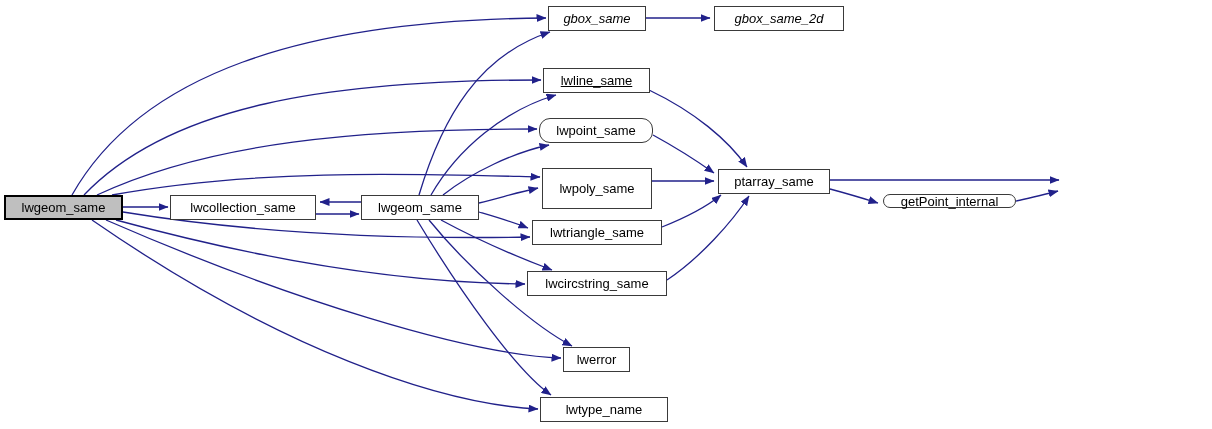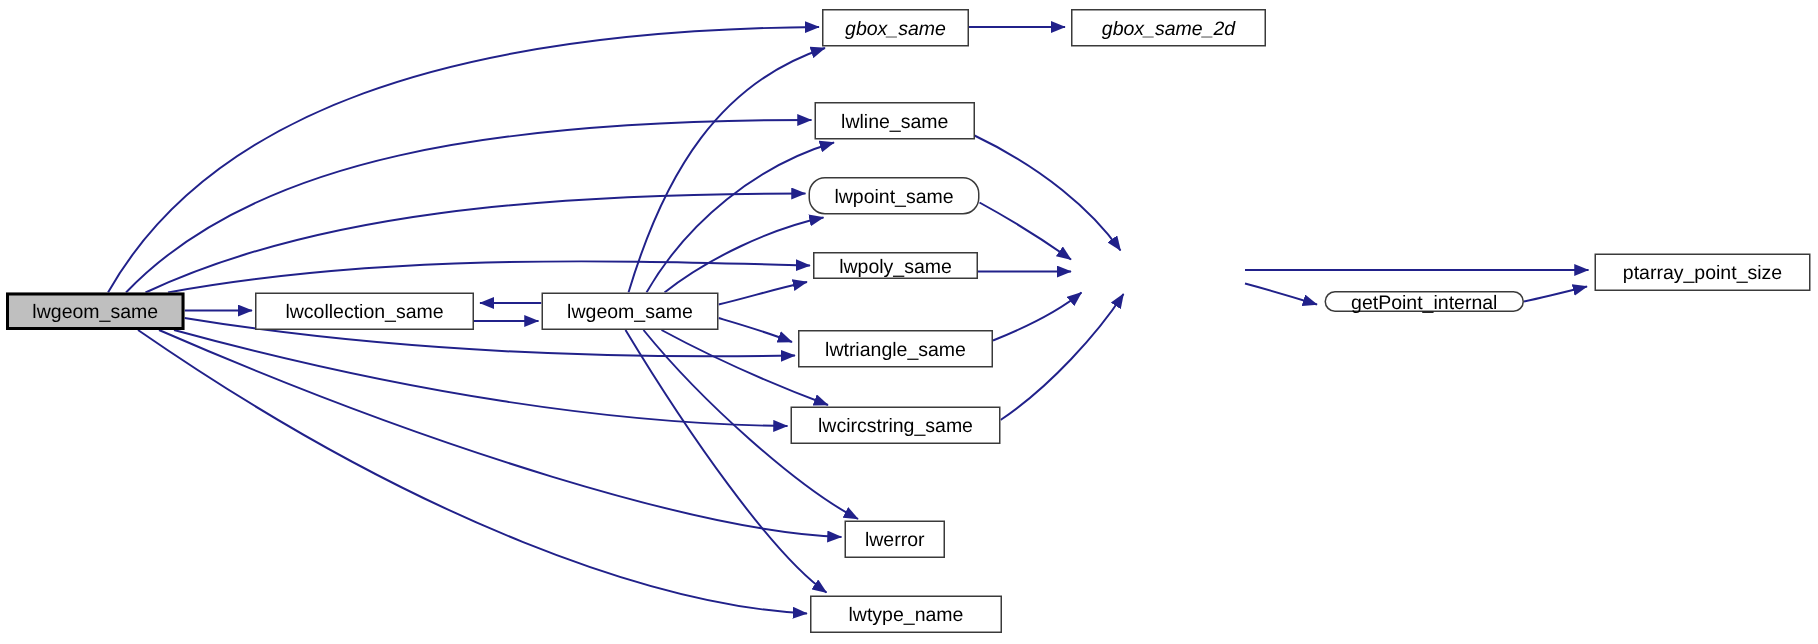--- a/index.html
+++ b/index.html
@@ -90,23 +90,23 @@
     <path class="edge" marker-end="url(#arrow)" d="M 830,180 H 1059" stroke="#21218a"></path>
     <path class="edge" marker-end="url(#arrow)" d="M 830,189 C 845,193 862,198 878,203" stroke="#21218a"></path>
     <path class="edge" marker-end="url(#arrow)" d="M 1016,201 C 1030,198 1042,195 1058,191" stroke="#21218a"></path>
   </svg>
 
   <div class="node highlight" style="left: 4px; top: 195px; width: 119px; height: 25px; background: rgb(191, 191, 191);">lwgeom_same</div>
   <div class="node" style="left:170px; top:195px; width:146px; height:25px;">lwcollection_same</div>
   <div class="node" style="left:361px; top:195px; width:118px; height:25px;">lwgeom_same</div>
   <div class="node" style="left:548px; top:6px;   width:98px;  height:25px;font-style:italic;">gbox_same</div>
   <div class="node" style="left:714px; top:6px;   width:130px; height:25px;font-style:italic;">gbox_same_2d</div>
-  <div class="node" style="left:543px; top:68px;  width:107px; height:25px;">lwline_same</div>
+  <div class="node" style="left:543px; top:68px;  width:107px; height:25px;text-decoration:underline;">lwline_same</div>
   <div class="node" style="left:539px; top:118px; width:114px; height:25px;border-radius:11px;">lwpoint_same</div>
-  <div class="node" style="left:542px; top:168px; width:110px; height:18px;">lwpoly_same</div>
+  <div class="node" style="left:542px; top:168px; width:110px; height:41px;">lwpoly_same</div>
   <div class="node" style="left:527px; top:271px; width:140px; height:25px;">lwcircstring_same</div>
   <div class="node" style="left:532px; top:220px; width:130px; height:25px;">lwtriangle_same</div>
   <div class="node" style="left:563px; top:347px; width:67px;  height:25px;">lwerror</div>
   <div class="node" style="left:540px; top:397px; width:128px; height:25px;">lwtype_name</div>
+  <div class="node" style="left:718px; top:169px; width:112px; height:25px;">ptarray_same</div>
   <div class="node" style="left:883px; top:194px; width:133px; height:14px;border-radius:11px;">getPoint_internal</div>
-  <div class="node" style="left:1063px; top:169px; width:144px; height:25px;">ptarray_point_size</div>
 
 </div>
 
 </body></html>

